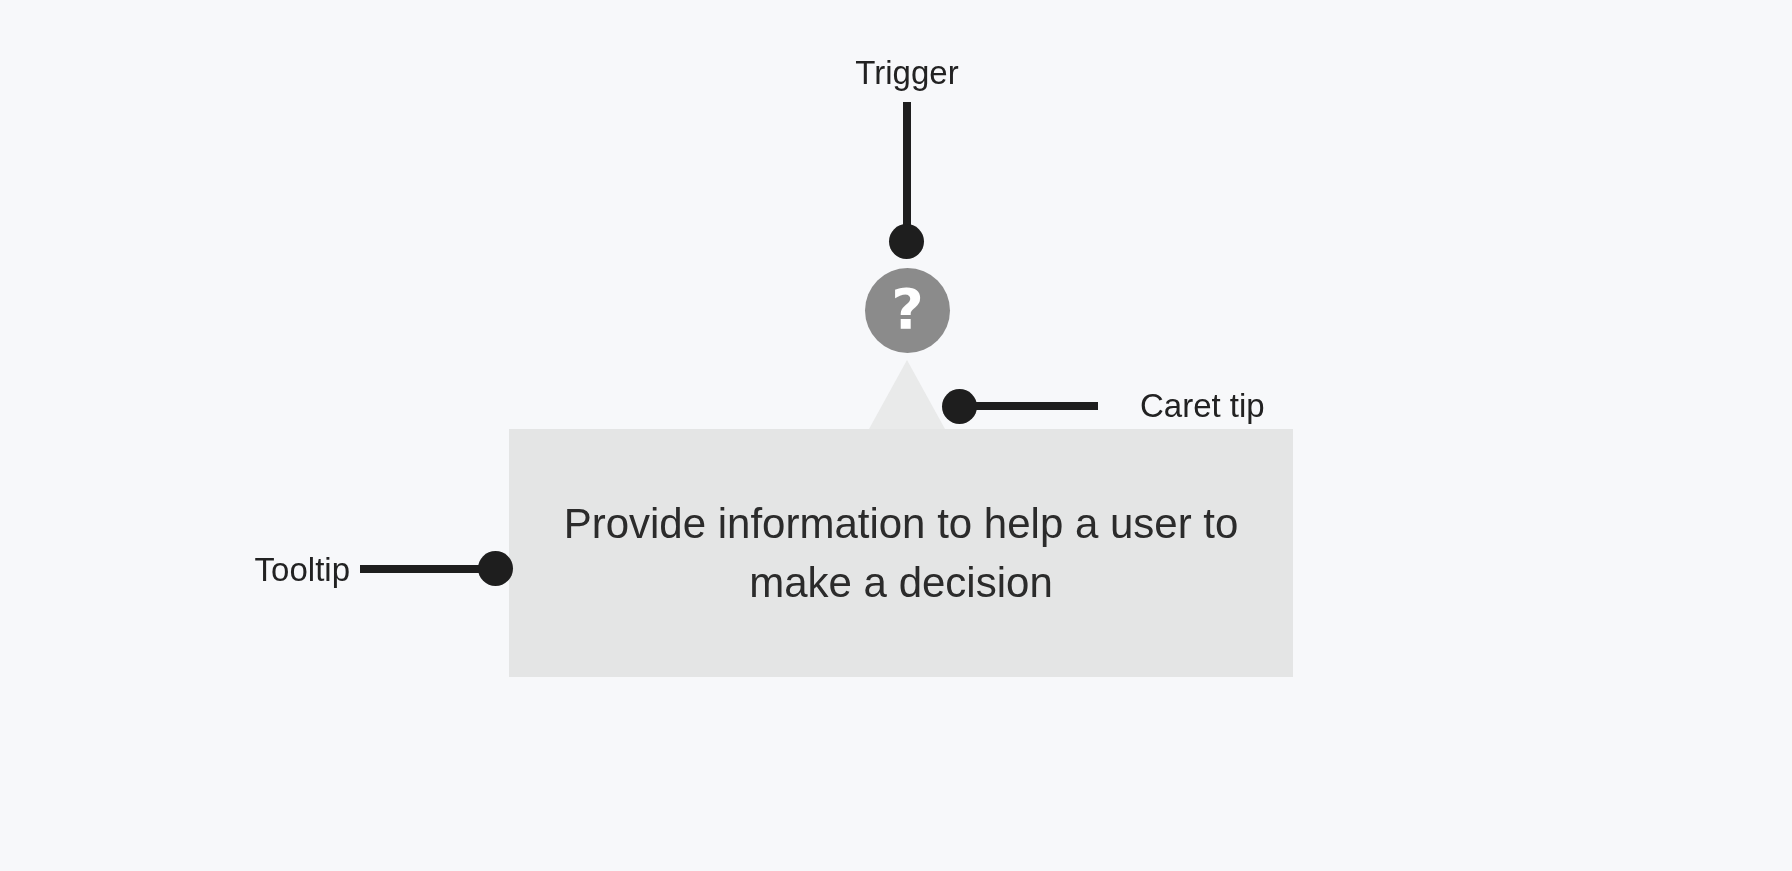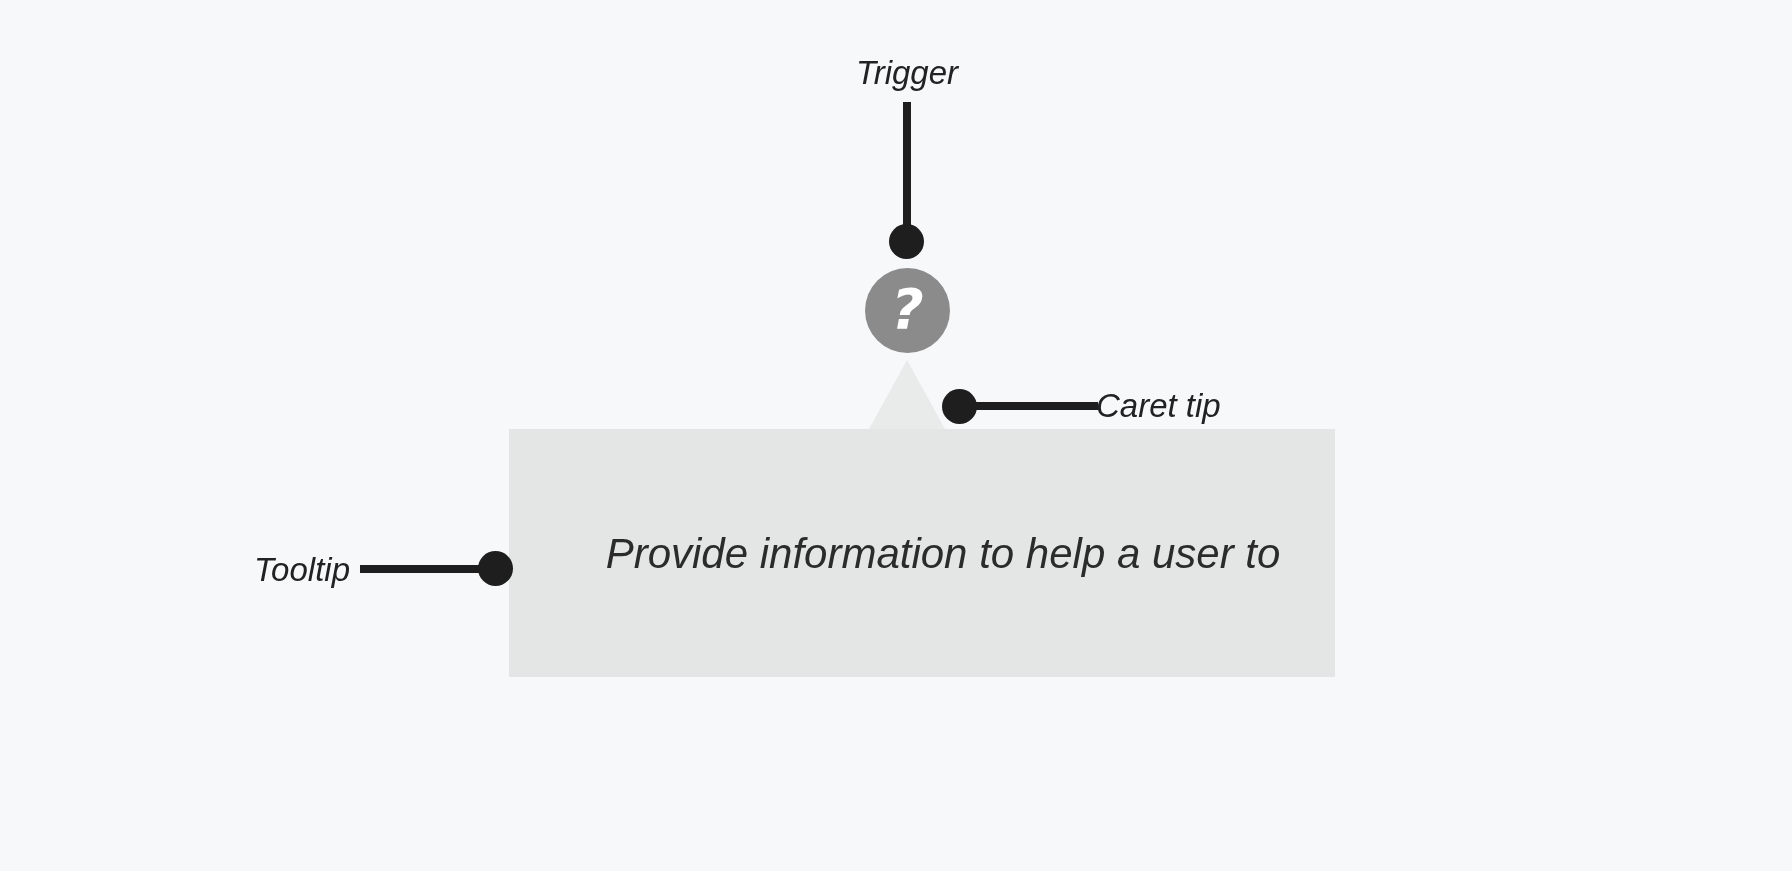--- a/index.html
+++ b/index.html
@@ -7,21 +7,20 @@
     padding: 0;
     background: #f7f8fa;
   }
   .canvas {
     position: relative;
     width: 1792px;
     height: 871px;
     background: #f7f8fa;
     overflow: hidden;
     font-family: "Liberation Sans", "DejaVu Sans", sans-serif;
-    font-style: italic;
   }
 
   
   .anno-label {
     position: absolute;
     font-size: 33px;
     line-height: 40px;
     color: #222222;
     white-space: nowrap;
   }
@@ -30,21 +29,21 @@
     top: 53px;
     transform: translateX(-50%);
   }
   .tooltip-label {
     right: 1442px;
     top: 550px;
     text-align: right;
     margin-left: 12px;
   }
   .caret-tip-label {
-    left: 1096px;
+    left: 1140px;
     top: 386px;
   }
 
   
   .connector-line {
     position: absolute;
     background: #1e1e1e;
   }
   .trigger-line   { left: 903px; top: 102px; width: 8px;  height: 132px; }
   .tooltip-line   { left: 360px; top: 565px; width: 125px; height: 8px; }
@@ -101,21 +100,20 @@
     left: 509px;
     top: 429px;
     width: 784px;
     height: 248px;
     background: #e4e5e5;
     display: flex;
     flex-direction: column;
     align-items: center;
     justify-content: center;
     text-align: center;
-    padding-left: 42px;
   }
   .tooltip-text-line {
     font-size: 42px;
     line-height: 59px;
     color: #2b2b2b;
     white-space: nowrap;
   }
 </style>
 </head>
 <body>
@@ -131,19 +129,20 @@
   </div>
 
   <div class="tooltip-caret"></div>
 
   <div class="connector-dot caret-tip-dot"></div>
   <div class="connector-line caret-tip-line"></div>
   <div class="anno-label caret-tip-label">Caret tip</div>
 
   <div class="tooltip-box">
     <div class="tooltip-text-line">Provide information to help a user to</div>
+    <div class="tooltip-text-line">make a decision</div>
   </div>
 
   <div class="anno-label tooltip-label">Tooltip</div>
   <div class="connector-line tooltip-line"></div>
   <div class="connector-dot tooltip-dot"></div>
 
 </div>
 
 </body></html>

